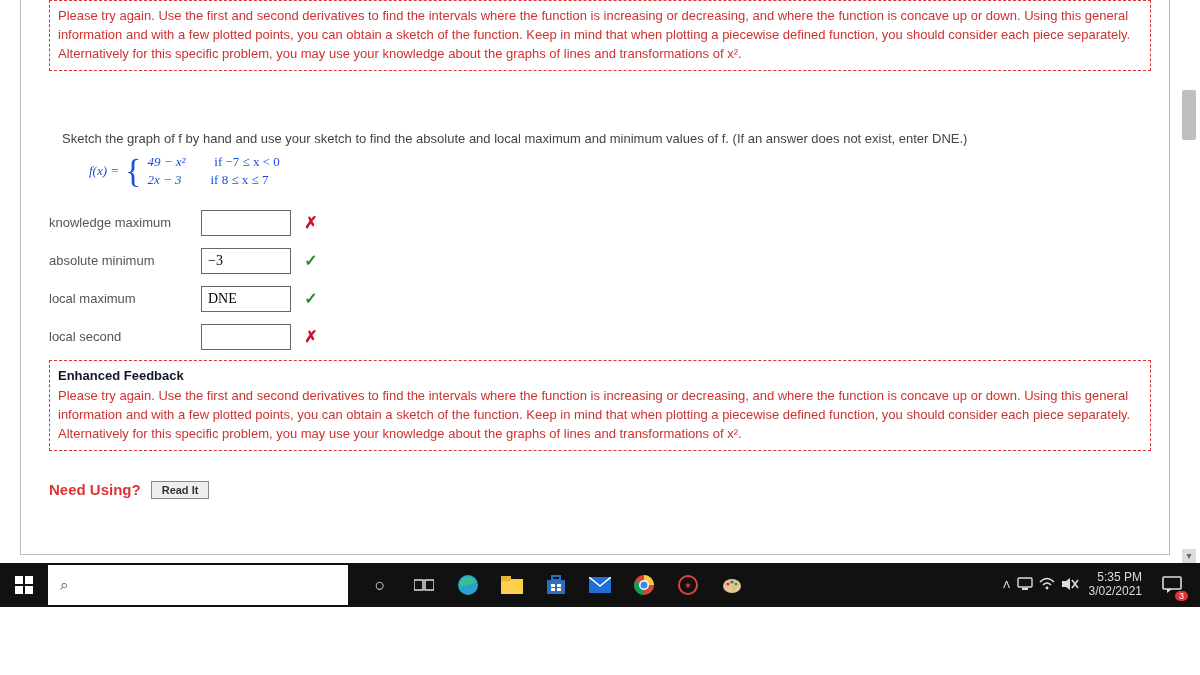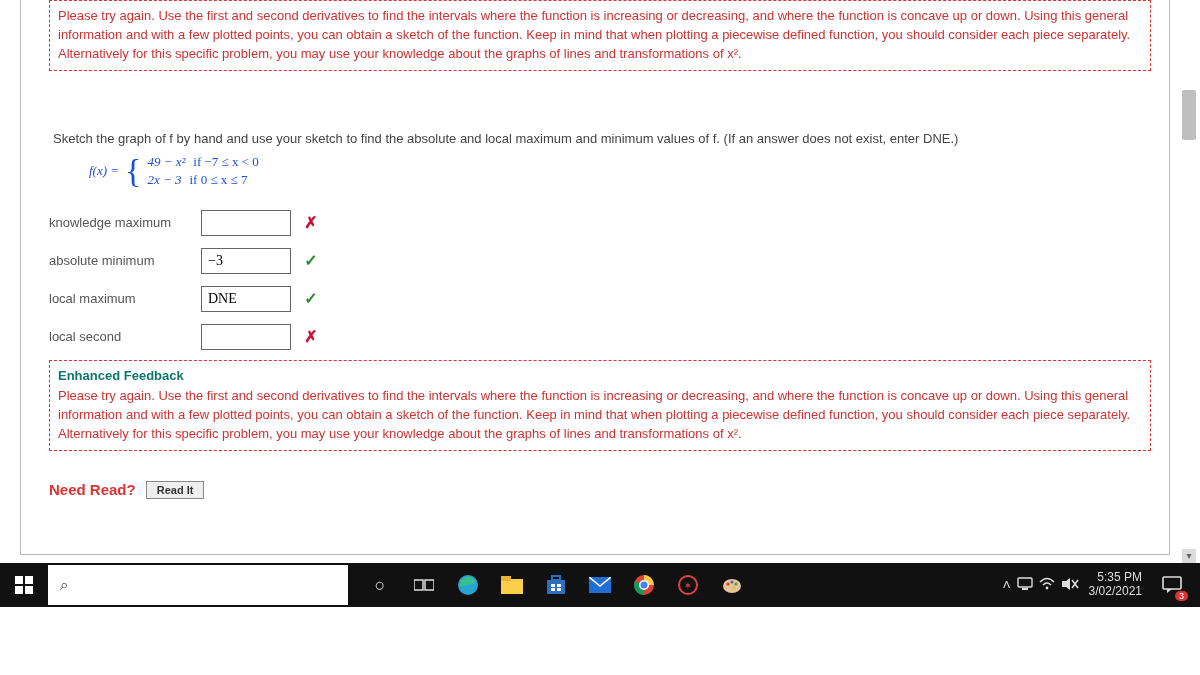--- a/index.html
+++ b/index.html
@@ -20,30 +20,30 @@
     overflow:hidden;
   }
   .feedback-box {
     border:1px dashed #d33;
     color:#c33;
     padding:6px 8px;
     font-size:13px;
     line-height:1.45;
     margin-bottom:30px;
   }
-  .feedback-title { font-weight:bold; color:#0f766e; margin-bottom:2px; }
-  .prompt { margin:60px 0 8px 4px; color:#444; }
+  .feedback-title { font-weight:bold; color:#0f172a; margin-bottom:2px; }
+  .prompt { margin:60px 0 8px 13px; color:#444; }
   .fx {
     font-style:italic; margin-left:40px; display:flex; align-items:center; gap:6px;
     font-family: Georgia, 'Times New Roman', serif;
     color:#1d4ed8;
   }
   .brace { font-size:34px; line-height:30px; font-style:normal; }
   .piece-lines { display:flex; flex-direction:column; gap:2px; }
-  .piece { display:flex; gap:8px; }
+  .piece { display:flex; gap:29px; }
   .piece .cond { font-style:normal; }
   .answers { margin-top:20px; }
   .ans-row { display:flex; align-items:center; gap:12px; margin:8px 0; height:30px; }
   .ans-label { width:140px; color:#555; }
   .ans-input {
     width:90px; height:26px; border:1px solid #666; padding:2px 6px;
     font-family: Georgia, 'Times New Roman', serif; font-size:14px; text-align:left;
   }
   .mark { font-size:16px; font-weight:bold; width:16px; text-align:center; }
   .mark.ok { color:#2a8a2a; }
@@ -124,21 +124,21 @@
   <div class="fx">
     <span>f(x) = </span>
     <span class="brace">{</span>
     <span class="piece-lines">
       <span class="piece">
         <span>49 − x²</span>
         <span class="cond">if −7 ≤ x &lt; 0</span>
       </span>
       <span class="piece">
         <span>2x − 3</span>
-        <span class="cond">if 0 ≤ x ≤ 7</span>
+        <span class="cond">if 8 ≤ x ≤ 7</span>
       </span>
     </span>
   </div>
 
   <div class="answers">
     <div class="ans-row">
       <span class="ans-label">knowledge maximum</span>
       <input class="ans-input" value="" style="">
       <span class="mark bad">✗</span>
     </div>
@@ -158,21 +158,21 @@
       <span class="mark bad">✗</span>
     </div>
   </div>
 
   <div class="feedback-box" style="margin-top:4px;">
     <div class="feedback-title">Enhanced Feedback</div>
     <span>Please try again. Use the first and second derivatives to find the intervals where the function is increasing or decreasing, and where the function is concave up or down. Using this general information and with a few plotted points, you can obtain a sketch of the function. Keep in mind that when plotting a piecewise defined function, you should consider each piece separately. Alternatively for this specific problem, you may use your knowledge about the graphs of lines and transformations of  x².</span>
   </div>
 
   <div class="need-help">
-    <span>Need Read?</span>
+    <span>Need Using?</span>
     <button class="readit-btn">Read It</button>
   </div>
 
 </div>
 
 <div class="scroll-thumb"></div>
 <div class="scroll-arrow down">▾</div>
 
 <div class="taskbar">
   <div class="start-btn">

